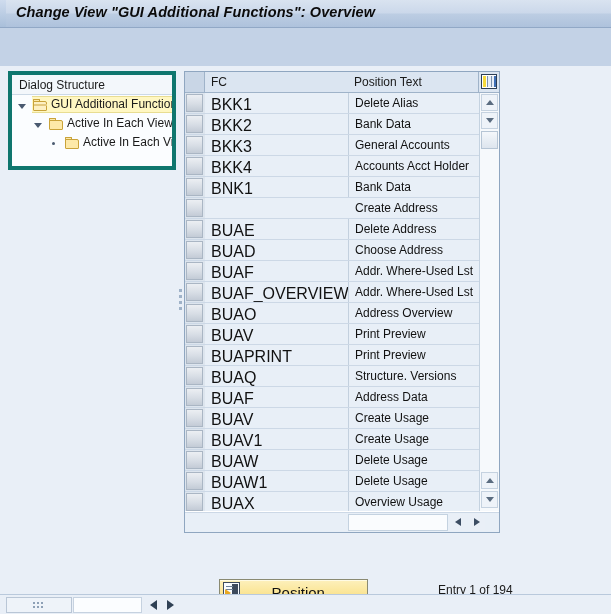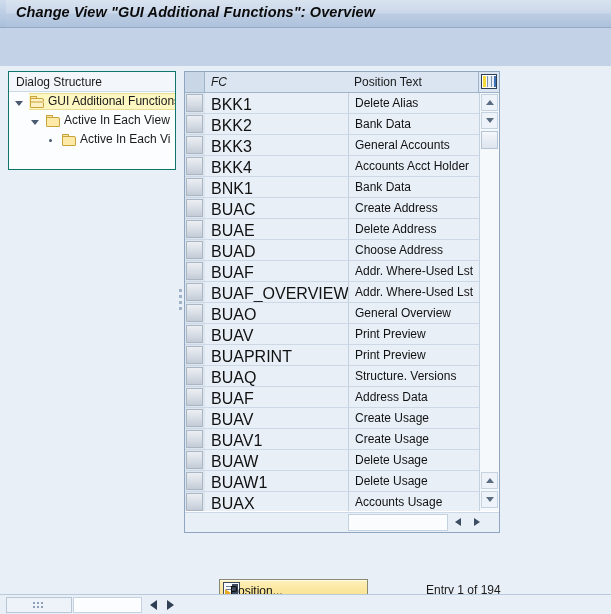--- a/index.html
+++ b/index.html
@@ -73,21 +73,21 @@
     width: 611px; height: 528px;
     background: #e9eff7;
   }
 
   
   .tree-panel {
     position: absolute;
     left: 8px; top: 5px;
     width: 168px; height: 99px;
     background: #fbfdff;
-    border: 1px solid #0f766e;
+    border: 4px solid #0f766e;
     box-sizing: border-box;
     overflow: hidden;
   }
   .tree-header {
     position: absolute;
     left: 0; top: 0;
     width: 166px; height: 20px;
     background: #f3f7fb;
     border-bottom: 1px solid #ccd9e6;
     box-sizing: border-box;
@@ -230,21 +230,21 @@
     top: 0; height: 20px;
     background: #dbe5f1;
     border-right: 1px solid #9fb3c9;
     box-sizing: border-box;
     font-size: 12px;
     color: #1a1a1a;
     padding: 3px 0 0 5px;
     white-space: nowrap;
     overflow: hidden;
   }
-  .th-cell.c1 { left: 21px; width: 171px; font-style: italic; }
+  .th-cell.c1 { left: 21px; width: 171px; }
   .th-cell.c2 { left: 164px; width: 130px; }
 
   .th-iconbtn {
     position: absolute;
     left: 294px; top: 0px;
     width: 20px; height: 20px;
     background: #dbe5f1;
     box-sizing: border-box;
   }
   .colicon {
@@ -428,28 +428,29 @@
     left: 1px; bottom: 1px;
     width: 0; height: 0;
     border-top: 4px solid transparent;
     border-bottom: 4px solid transparent;
     border-left: 6px solid #e8a722;
   }
   .pos-label {
     position: absolute;
     left: 0; top: 4px;
     width: 149px;
-    font-size: 12px;
+    text-align: center;
+    font-size: 15px;
     color: #111;
     padding-left: 10px;
   }
 
   .entry-count {
     position: absolute;
-    left: 426px; top: 517px;
+    left: 438px; top: 517px;
     font-size: 12px;
     color: #1a1a1a;
     white-space: nowrap;
   }
 
   
   .statusbar {
     position: absolute;
     left: 0; top: 594px;
     width: 611px; height: 20px;
@@ -606,21 +607,20 @@
           </div>
           <div class="row">
             <div class="selcol-bg"></div>
             <div class="sel"></div>
             <div class="c-fc">BNK1</div>
             <div class="c-txt">Bank Data</div>
           </div>
           <div class="row">
             <div class="selcol-bg"></div>
             <div class="sel"></div>
-            <div class="c-fc">BUAC</div>
             <div class="c-txt">Create Address</div>
           </div>
           <div class="row">
             <div class="selcol-bg"></div>
             <div class="sel"></div>
             <div class="c-fc">BUAE</div>
             <div class="c-txt">Delete Address</div>
           </div>
           <div class="row">
             <div class="selcol-bg"></div>
@@ -637,21 +637,21 @@
           <div class="row">
             <div class="selcol-bg"></div>
             <div class="sel"></div>
             <div class="c-fc">BUAF_OVERVIEW</div>
             <div class="c-txt">Addr. Where-Used Lst</div>
           </div>
           <div class="row">
             <div class="selcol-bg"></div>
             <div class="sel"></div>
             <div class="c-fc">BUAO</div>
-            <div class="c-txt">General Overview</div>
+            <div class="c-txt">Address Overview</div>
           </div>
           <div class="row">
             <div class="selcol-bg"></div>
             <div class="sel"></div>
             <div class="c-fc">BUAV</div>
             <div class="c-txt">Print Preview</div>
           </div>
           <div class="row">
             <div class="selcol-bg"></div>
             <div class="sel"></div>
@@ -691,21 +691,21 @@
           <div class="row">
             <div class="selcol-bg"></div>
             <div class="sel"></div>
             <div class="c-fc">BUAW1</div>
             <div class="c-txt">Delete Usage</div>
           </div>
           <div class="row">
             <div class="selcol-bg"></div>
             <div class="sel"></div>
             <div class="c-fc">BUAX</div>
-            <div class="c-txt">Accounts Usage</div>
+            <div class="c-txt">Overview Usage</div>
           </div>
         </div>
 
       <div class="tbl-vscroll">
         <div class="sbtn up up1">
             <div class="arrow"></div>
           </div>
         <div class="sbtn down down1">
             <div class="arrow"></div>
           </div>

